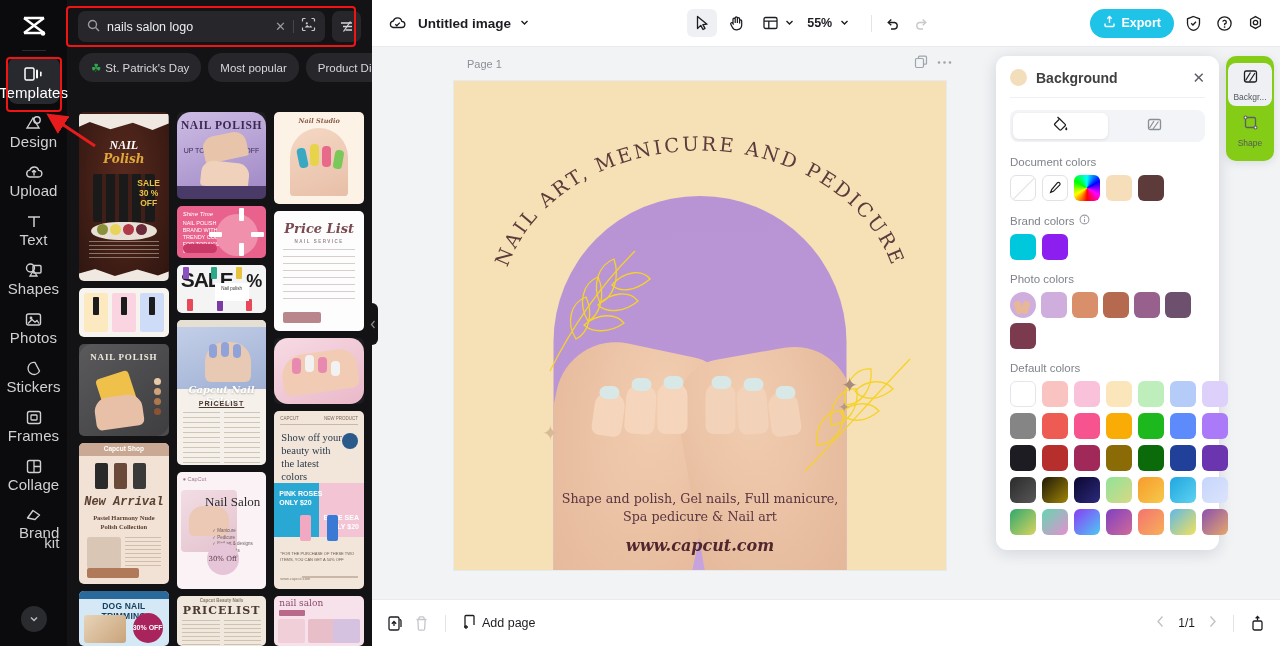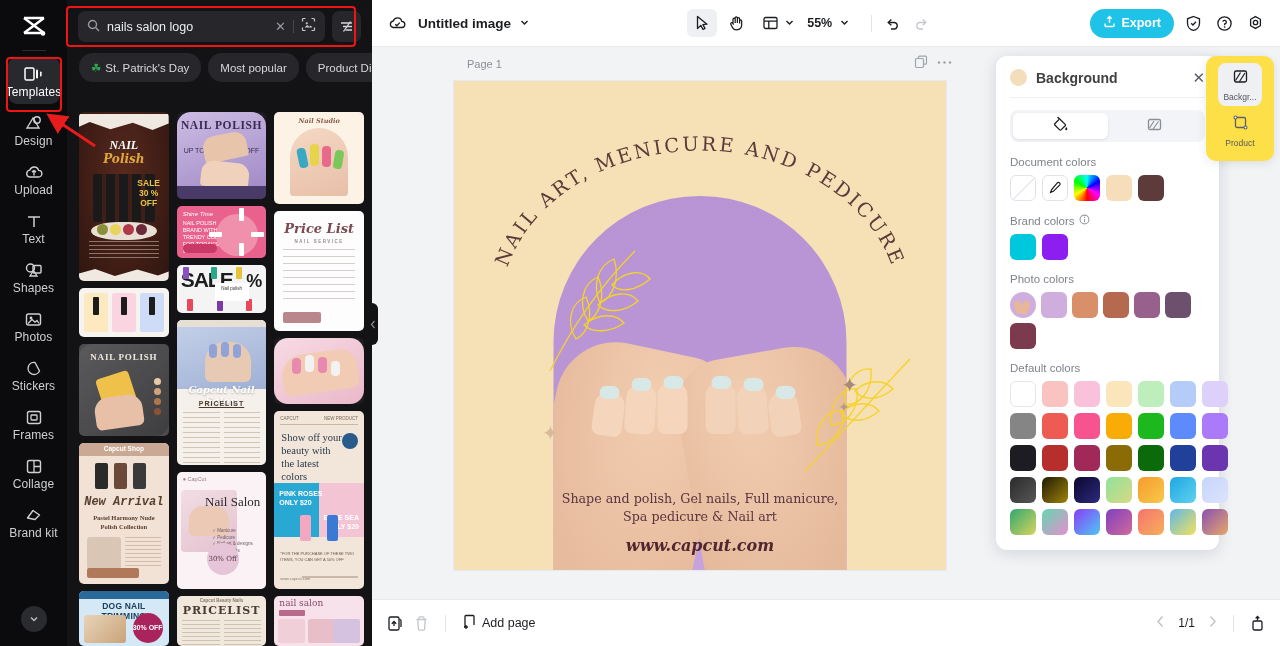--- a/index.html
+++ b/index.html
@@ -20,21 +20,21 @@
   .logo { margin-top: 10px; margin-bottom: 4px; width: 46px; height: 34px;
           display:flex; align-items:center; justify-content:center; }
   .logo svg { display:block; }
   .rail-div { width: 24px; height: 1px; background: #2c2c30; margin: 2px 0 6px; }
   .rail-item {
     width: 52px; padding: 7px 0 6px; margin-bottom: 2px; border-radius: 9px;
     display: flex; flex-direction: column; align-items: center; gap: 3px;
     color: #cfd0d3; cursor: pointer;
   }
   .rail-item .ri-ico { width: 22px; height: 20px; display: flex; align-items: center; justify-content: center; }
-  .rail-item .ri-lbl { font-size: 12px; line-height: 11px; text-align: center; letter-spacing: .1px; }
+  .rail-item .ri-lbl { font-size: 15px; line-height: 11px; text-align: right; letter-spacing: .1px; }
   .rail-item.active { background: #27292e; color: #fff; }
   .rail-more {
     width: 26px; height: 26px; border-radius: 50%; background: #2a2b2f;
     display: flex; align-items: center; justify-content: center;
     margin-top: 6px; color: #b9bbc0; cursor: pointer;
   }
   .rail-spacer { flex: 1; }
 
   
   .hl-templates {
@@ -184,22 +184,22 @@
   .sw.none::after { content:''; position:absolute; left:-5px; top:12px; width:36px; height:1px;
                     background:#dfe2e6; transform: rotate(-45deg); }
   .sw.pick { border: 1px solid #dfe2e6; background: #fff; display: flex; align-items: center; justify-content: center; }
   .sw.rb { background: conic-gradient(from 180deg,#ff0000,#ffff00,#00ff00,#00ffff,#0000ff,#ff00ff,#ff0000); }
   .defgrid { display: grid; grid-template-columns: repeat(7, 26px); gap: 6px; }
   .dsw { width: 26px; height: 26px; border-radius: 6px; cursor: pointer; }
   .dsw.w { border: 1px solid #e3e6ea; }
 
   
   .minirail {
-    position: absolute; right: 6px; top: 56px; width: 68px;
-    background: #fde047; border-radius: 10px; box-shadow: 0 2px 10px rgba(20,25,40,.1);
+    position: absolute; right: 6px; top: 56px; width: 48px;
+    background: #84cc16; border-radius: 10px; box-shadow: 0 2px 10px rgba(20,25,40,.1);
     padding: 7px 0 9px; display: flex; flex-direction: column; align-items: center; gap: 3px; margin-left: 7px;
   }
   .mr-item { width: 44px; padding: 5px 0 4px; border-radius: 8px; display: flex;
              flex-direction: column; align-items: center; gap: 3px; cursor: pointer; }
   .mr-item.on { background: #eef0f3; }
   .mr-lbl { font-size: 8.5px; color: #54585f; max-width: 42px; overflow: hidden;
             white-space: nowrap; text-overflow: ellipsis; text-align: center; }
 
   
   .collapse {
@@ -953,17 +953,17 @@
         <span class="mr-lbl">Backgr...</span>
       </div>
       <div class="mr-item">
         <span>
           <svg width="17" height="17" viewBox="0 0 17 17">
               <rect x="3.5" y="3.5" width="10" height="10" rx="1.4" stroke="#5c6067" stroke-width="1.3" fill="none"></rect>
               <circle cx="3.5" cy="3.5" r="1.5" fill="#fff" stroke="#5c6067" stroke-width="1.1"></circle>
               <circle cx="13.5" cy="13.5" r="1.5" fill="#fff" stroke="#5c6067" stroke-width="1.1"></circle>
             </svg>
         </span>
-        <span class="mr-lbl">Product</span>
+        <span class="mr-lbl">Shape</span>
       </div>
     </div>
   </div>
 </div>
 
 </body></html>

